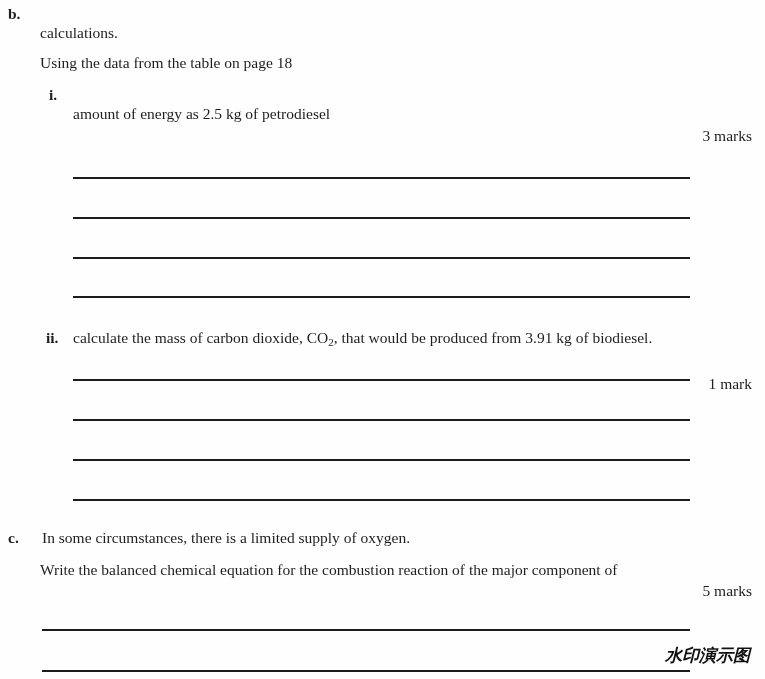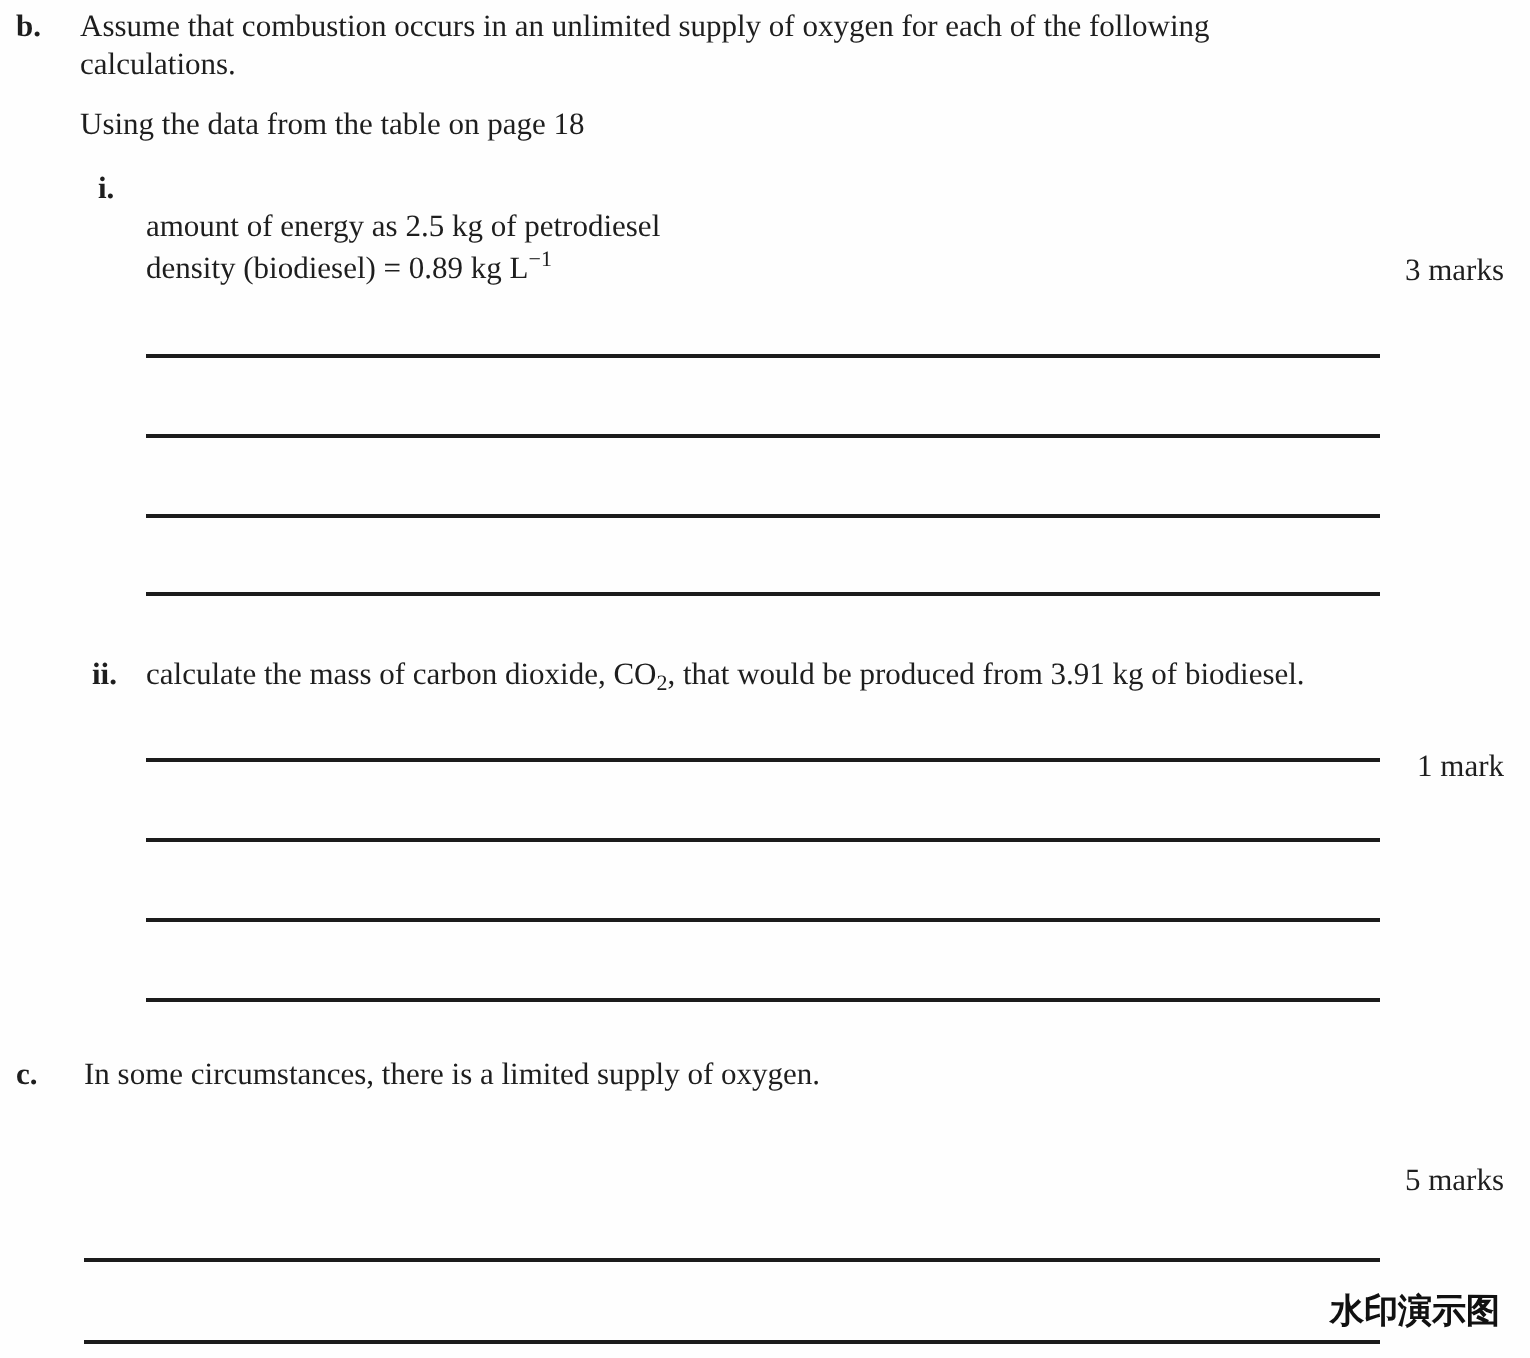--- a/index.html
+++ b/index.html
@@ -40,56 +40,56 @@
   }
   .marks {
     position: absolute;
     white-space: nowrap;
     line-height: 19px;
   }
   .watermark {
     position: absolute;
     font-family: "DejaVu Sans", "Liberation Sans", sans-serif;
     font-weight: bold;
+    font-style: italic;
     font-size: 17px;
     color: #111111;
     white-space: nowrap;
   }
 </style>
 </head>
 <body>
 
 <div class="page">
 
   <div class="txt bold" style="left:8px; top:4px;">b.</div>
-  <div class="txt" style="left:40px; top:4px;">Assume that combustion occurs in an unlimited supply of oxygen for each of the following</div>
   <div class="txt" style="left:40px; top:23px;">calculations.</div>
   <div class="txt" style="left:40px; top:53px;text-align:right;">Using the data from the table on page 18</div>
 
   <div class="txt bold" style="left:49px; top:85px;">i.</div>
   <div class="txt" style="left:73px; top:104px;">amount of energy as 2.5 kg of petrodiesel</div>
-  <div class="txt" style="left:73px; top:125px;"><span>density (biodiesel) = 0.89 kg L</span><sup class="fsup">−1</sup></div>
   <div class="marks" style="right:13px; top:126px;font-family:Liberation Serif, serif;">3 marks</div>
 
   <div class="answer-line" style="left:73px; top:177px; width:617px;"></div>
   <div class="answer-line" style="left:73px; top:217px; width:617px;"></div>
   <div class="answer-line" style="left:73px; top:257px; width:617px;"></div>
   <div class="answer-line" style="left:73px; top:296px; width:617px;"></div>
 
   <div class="txt bold" style="left:46px; top:328px;">ii.</div>
   <div class="txt" style="left:73px; top:328px;"><span>calculate the mass of carbon dioxide, CO</span><sub class="fsub">2</sub><span>, that would be produced from 3.91 kg of biodiesel.</span></div>
   <div class="marks" style="right:13px; top:328px;margin-top:46px;">1 mark</div>
 
   <div class="answer-line" style="left:73px; top:379px; width:617px;"></div>
   <div class="answer-line" style="left:73px; top:419px; width:617px;"></div>
   <div class="answer-line" style="left:73px; top:459px; width:617px;"></div>
   <div class="answer-line" style="left:73px; top:499px; width:617px;"></div>
 
   <div class="txt bold" style="left:8px; top:528px;">c.</div>
   <div class="txt" style="left:42px; top:528px;">In some circumstances, there is a limited supply of oxygen.</div>
+  <div class="txt" style="left:40px; top:560px;">Write the balanced chemical equation for the combustion reaction of the major component of</div>
   <div class="marks" style="right:13px; top:581px;">5 marks</div>
 
   <div class="answer-line" style="left:42px; top:629px; width:648px;"></div>
   <div class="answer-line" style="left:42px; top:670px; width:648px;"></div>
 
   <div class="watermark" style="right:15px; top:644px;">水印演示图</div>
 
 </div>
 
 </body></html>

